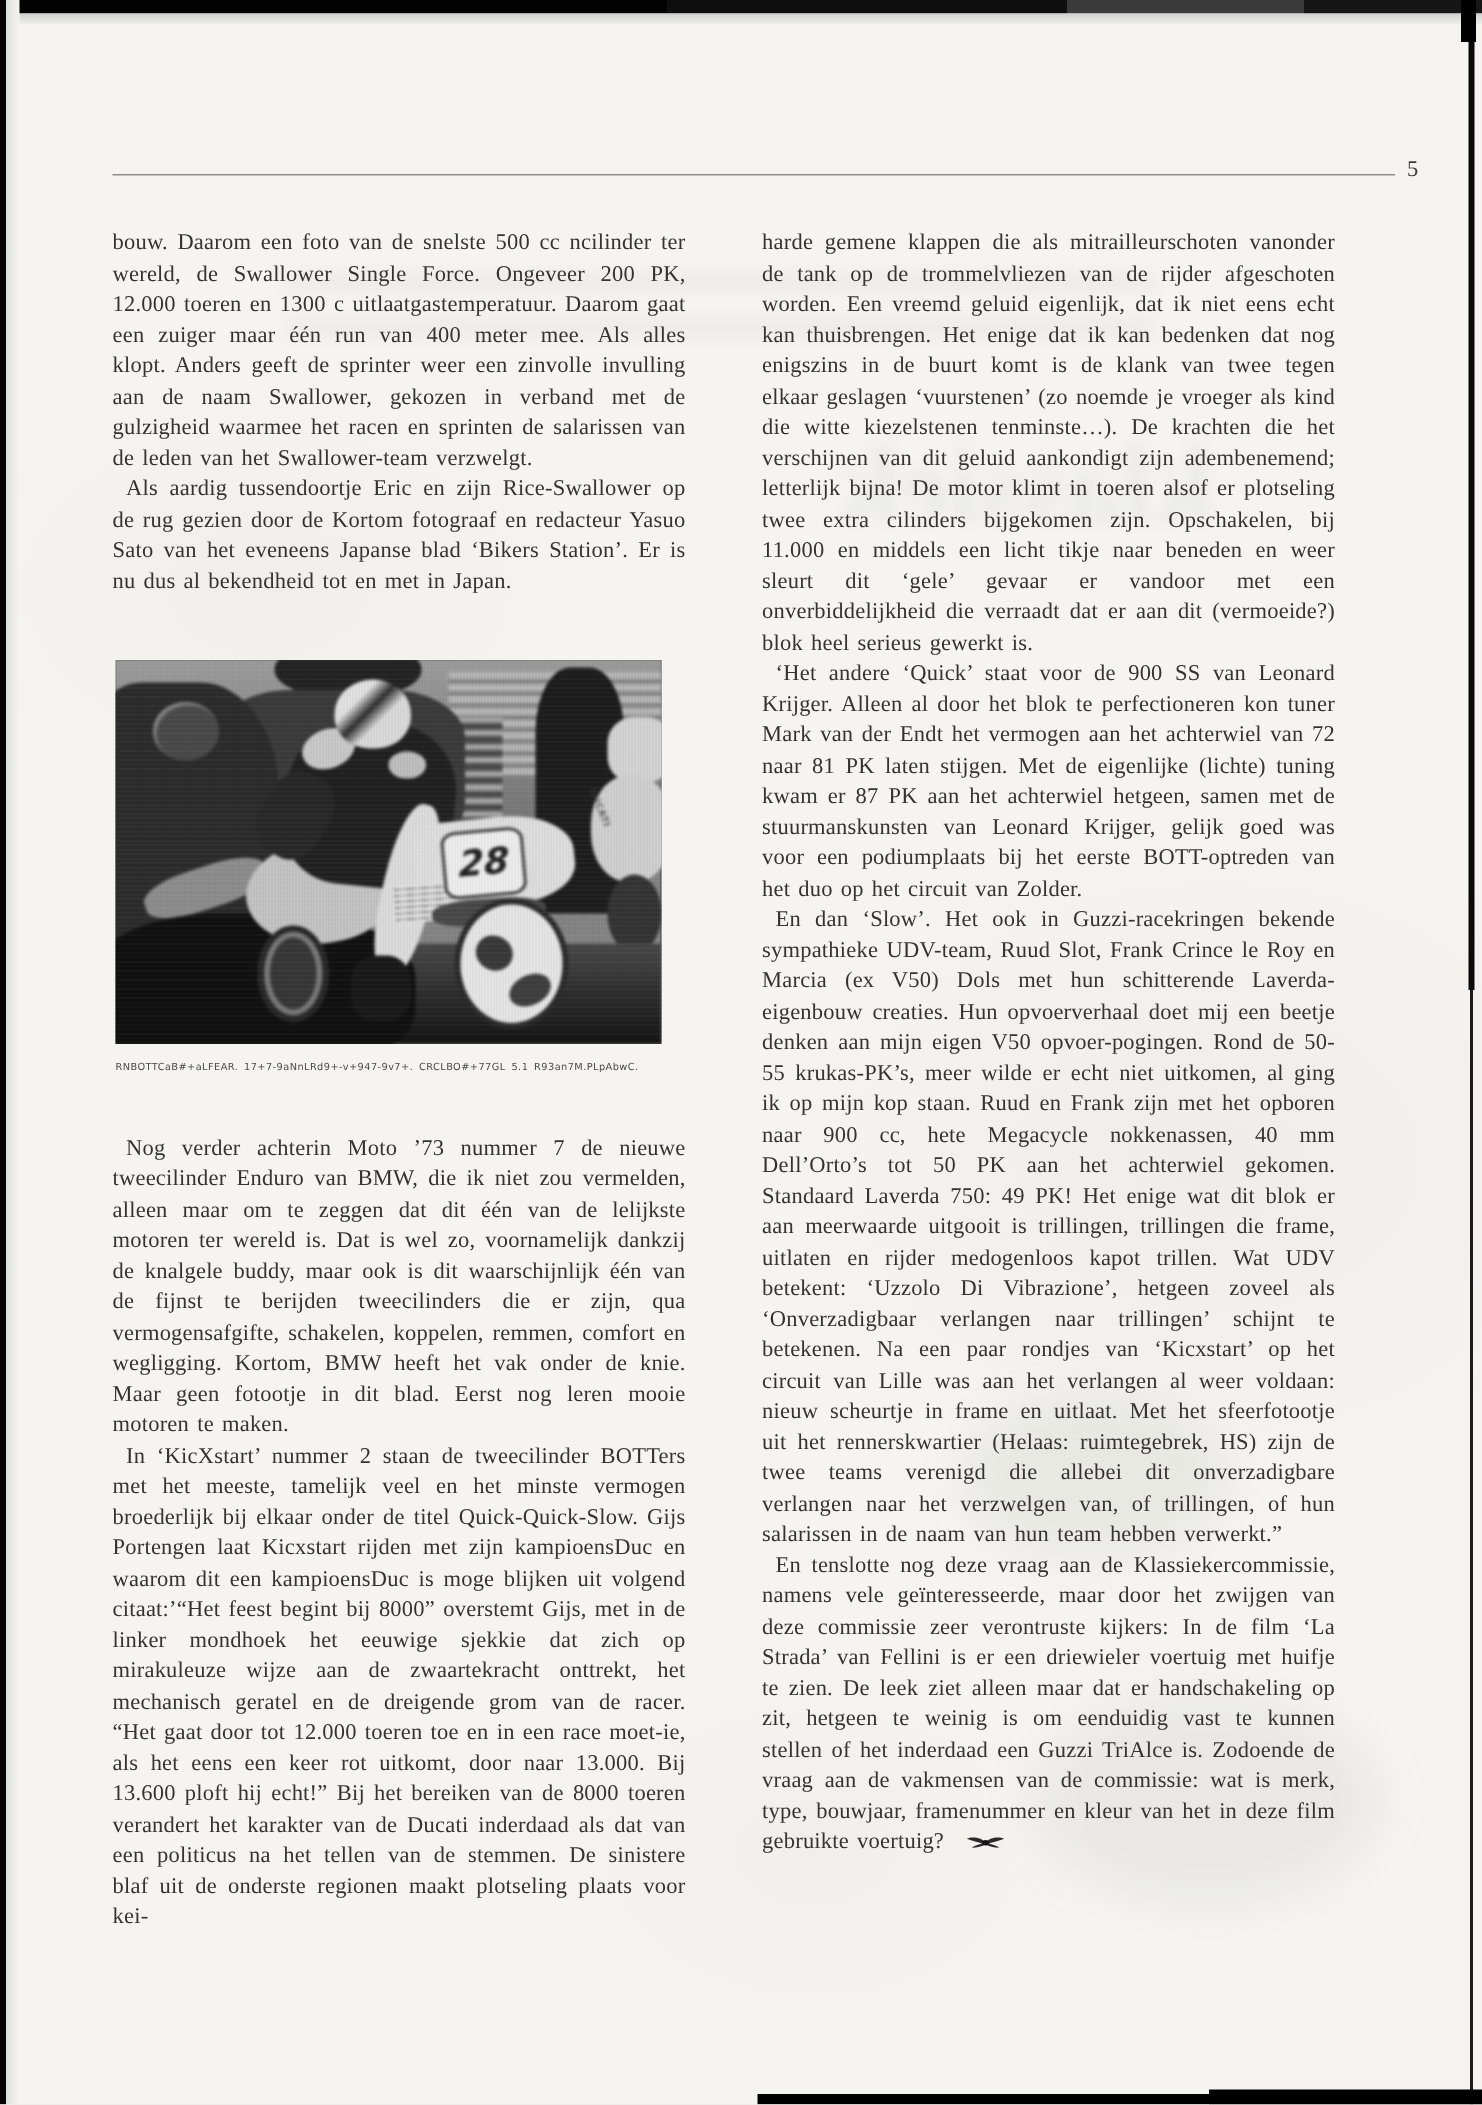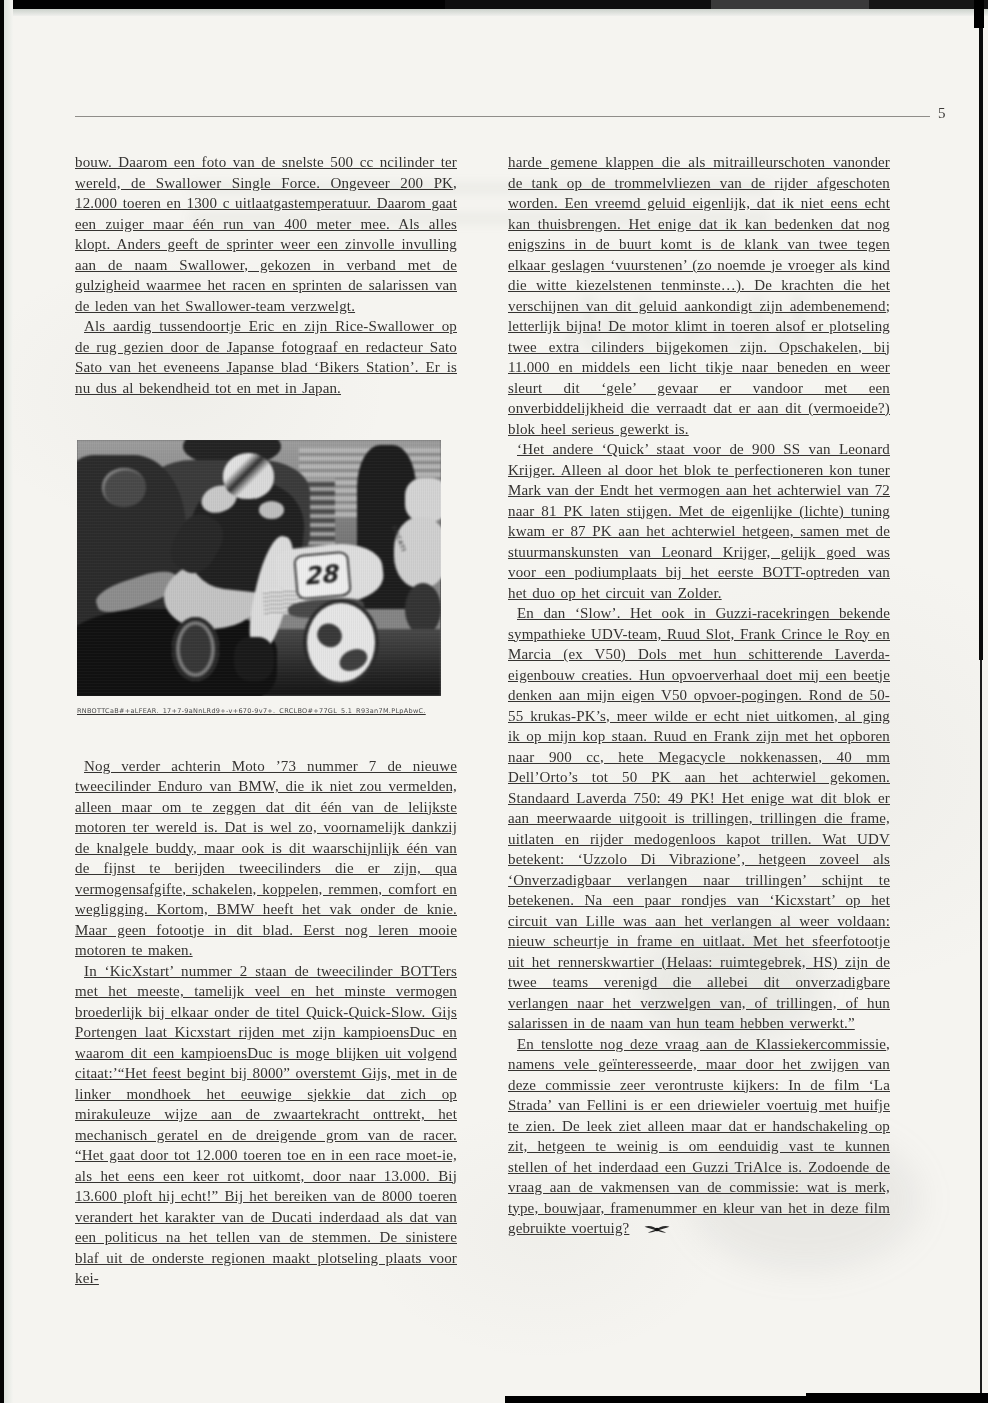--- a/index.html
+++ b/index.html
@@ -34,21 +34,21 @@
     color:#88938c;opacity:.10;filter:blur(5px);transform:scaleX(-1) skewX(-4deg);white-space:nowrap;}
   .ghost-blob1{left:640px;top:930px;width:180px;height:110px;border-radius:50%;filter:blur(14px);
     background:rgba(150,155,148,.12);}
   .ghost-blob2{left:690px;top:1130px;width:230px;height:140px;border-radius:50%;filter:blur(16px);
     background:rgba(148,152,146,.12);}
   
   .rule{position:absolute;left:75px;top:116px;width:855px;height:1px;background:#8f8d89;z-index:2;}
   .page-number{position:absolute;left:938px;top:105px;font-size:15px;color:#3c3a38;z-index:2;}
   
   .col{position:absolute;top:152px;width:382px;height:1250px;overflow:hidden;z-index:2;
-    font-size:15px;line-height:20.5px;text-align:justify;letter-spacing:.15px;word-spacing:1.5px;text-decoration:underline;}
+    font-size:15px;line-height:20.5px;text-align:justify;letter-spacing:.15px;word-spacing:1.5px;}
   .col-left{left:75px;}
   .col-right{left:508px;}
   .para{margin:0;}
   .para.indent{text-indent:9px;}
   
   figure{margin:42px 0 34px 2px;width:364px;padding:0;}
   .photo{position:relative;width:364px;height:256px;overflow:hidden;background:#858585;
     box-shadow:inset 0 0 0 1px rgba(60,60,60,.55);}
   .ph-paint{position:absolute;inset:0;filter:blur(1px) contrast(1.02);}
   .ph{position:absolute;}
@@ -113,21 +113,21 @@
   <div class="ghost ghost-band"></div>
   <div class="ghost ghost-title">klassiek</div>
   <div class="ghost ghost-blob1"></div>
   <div class="ghost ghost-blob2"></div>
 
   <div class="rule"></div>
   <div class="page-number">5</div>
 
   <div class="col col-left">
     <p class="para">bouw. Daarom een foto van de snelste 500 cc ncilinder ter wereld, de Swallower Single Force. Ongeveer 200 PK, 12.000 toeren en 1300 c uitlaatgastemperatuur. Daarom gaat een zuiger maar één run van 400 meter mee. Als alles klopt. Anders geeft de sprinter weer een zinvolle invulling aan de naam Swallower, gekozen in verband met de gulzigheid waarmee het racen en sprinten de salarissen van de leden van het Swallower-team verzwelgt.</p>
-    <p class="para indent">Als aardig tussendoortje Eric en zijn Rice-Swallower op de rug gezien door de Japanse fotograaf en redacteur Sato Sato van het eveneens Japanse blad ‘Bikers Station’. Er is nu dus al bekendheid tot en met in Japan.</p>
+    <p class="para indent">Als aardig tussendoortje Eric en zijn Rice-Swallower op de rug gezien door de Kortom fotograaf en redacteur Yasuo Sato van het eveneens Japanse blad ‘Bikers Station’. Er is nu dus al bekendheid tot en met in Japan.</p>
 
     <figure>
       <div class="photo">
         <div class="ph-paint">
           <div class="ph ph-bg-top"></div>
           <div class="ph ph-building"></div>
           <div class="ph ph-ladder"></div>
           <div class="ph ph-umbrella"></div>
           <div class="ph ph-bg-mid"></div>
           <div class="ph ph-crowd-left"></div>
@@ -155,21 +155,21 @@
           <div class="ph ph-exhaust"></div>
           <div class="ph ph-rear-wheel"></div>
           <div class="ph ph-wheel-cut1"></div>
           <div class="ph ph-wheel-cut2"></div>
           <div class="ph ph-plate">
               <span>28</span>
             </div>
         </div>
         <div class="ph-grain"></div>
       </div>
-      <figcaption>RNBOTTCaB#+aLFEAR. 17+7-9aNnLRd9+-v+670-9v7+. CRCLBO#+77GL 5.1 R93an7M.PLpAbwC.</figcaption>
+      <figcaption>RNBOTTCaB#+aLFEAR. 17+7-9aNnLRd9+-v+947-9v7+. CRCLBO#+77GL 5.1 R93an7M.PLpAbwC.</figcaption>
     </figure>
 
     <p class="para indent">Nog verder achterin Moto ’73 nummer 7 de nieuwe tweecilinder Enduro van BMW, die ik niet zou vermelden, alleen maar om te zeggen dat dit één van de lelijkste motoren ter wereld is. Dat is wel zo, voornamelijk dankzij de knalgele buddy, maar ook is dit waarschijnlijk één van de fijnst te berijden tweecilinders die er zijn, qua vermogensafgifte, schakelen, koppelen, remmen, comfort en wegligging. Kortom, BMW heeft het vak onder de knie. Maar geen fotootje in dit blad. Eerst nog leren mooie motoren te maken.</p>
     <p class="para indent">In ‘KicXstart’ nummer 2 staan de tweecilinder BOTTers met het meeste, tamelijk veel en het minste vermogen broederlijk bij elkaar onder de titel Quick-Quick-Slow. Gijs Portengen laat Kicxstart rijden met zijn kampioensDuc en waarom dit een kampioensDuc is moge blijken uit volgend citaat:’“Het feest begint bij 8000” overstemt Gijs, met in de linker mondhoek het eeuwige sjekkie dat zich op mirakuleuze wijze aan de zwaartekracht onttrekt, het mechanisch geratel en de dreigende grom van de racer. “Het gaat door tot 12.000 toeren toe en in een race moet-ie, als het eens een keer rot uitkomt, door naar 13.000. Bij 13.600 ploft hij echt!” Bij het bereiken van de 8000 toeren verandert het karakter van de Ducati inderdaad als dat van een politicus na het tellen van de stemmen. De sinistere blaf uit de onderste regionen maakt plotseling plaats voor kei-</p>
   </div>
 
   <div class="col col-right">
     <p class="para">harde gemene klappen die als mitrailleurschoten vanonder de tank op de trommelvliezen van de rijder afgeschoten worden. Een vreemd geluid eigenlijk, dat ik niet eens echt kan thuisbrengen. Het enige dat ik kan bedenken dat nog enigszins in de buurt komt is de klank van twee tegen elkaar geslagen ‘vuurstenen’ (zo noemde je vroeger als kind die witte kiezelstenen tenminste…). De krachten die het verschijnen van dit geluid aankondigt zijn adembenemend; letterlijk bijna! De motor klimt in toeren alsof er plotseling twee extra cilinders bijgekomen zijn. Opschakelen, bij 11.000 en middels een licht tikje naar beneden en weer sleurt dit ‘gele’ gevaar er vandoor met een onverbiddelijkheid die verraadt dat er aan dit (vermoeide?) blok heel serieus gewerkt is.</p>
     <p class="para indent">‘Het andere ‘Quick’ staat voor de 900 SS van Leonard Krijger. Alleen al door het blok te perfectioneren kon tuner Mark van der Endt het vermogen aan het achterwiel van 72 naar 81 PK laten stijgen. Met de eigenlijke (lichte) tuning kwam er 87 PK aan het achterwiel hetgeen, samen met de stuurmanskunsten van Leonard Krijger, gelijk goed was voor een podiumplaats bij het eerste BOTT-optreden van het duo op het circuit van Zolder.</p>
     <p class="para indent">En dan ‘Slow’. Het ook in Guzzi-racekringen bekende sympathieke UDV-team, Ruud Slot, Frank Crince le Roy en Marcia (ex V50) Dols met hun schitterende Laverda-eigenbouw creaties. Hun opvoerverhaal doet mij een beetje denken aan mijn eigen V50 opvoer-pogingen. Rond de 50-55 krukas-PK’s, meer wilde er echt niet uitkomen, al ging ik op mijn kop staan. Ruud en Frank zijn met het opboren naar 900 cc, hete Megacycle nokkenassen, 40 mm Dell’Orto’s tot 50 PK aan het achterwiel gekomen. Standaard Laverda 750: 49 PK! Het enige wat dit blok er aan meerwaarde uitgooit is trillingen, trillingen die frame, uitlaten en rijder medogenloos kapot trillen. Wat UDV betekent: ‘Uzzolo Di Vibrazione’, hetgeen zoveel als ‘Onverzadigbaar verlangen naar trillingen’ schijnt te betekenen. Na een paar rondjes van ‘Kicxstart’ op het circuit van Lille was aan het verlangen al weer voldaan: nieuw scheurtje in frame en uitlaat. Met het sfeerfotootje uit het rennerskwartier (Helaas: ruimtegebrek, HS) zijn de twee teams verenigd die allebei dit onverzadigbare verlangen naar het verzwelgen van, of trillingen, of hun salarissen in de naam van hun team hebben verwerkt.”</p>

